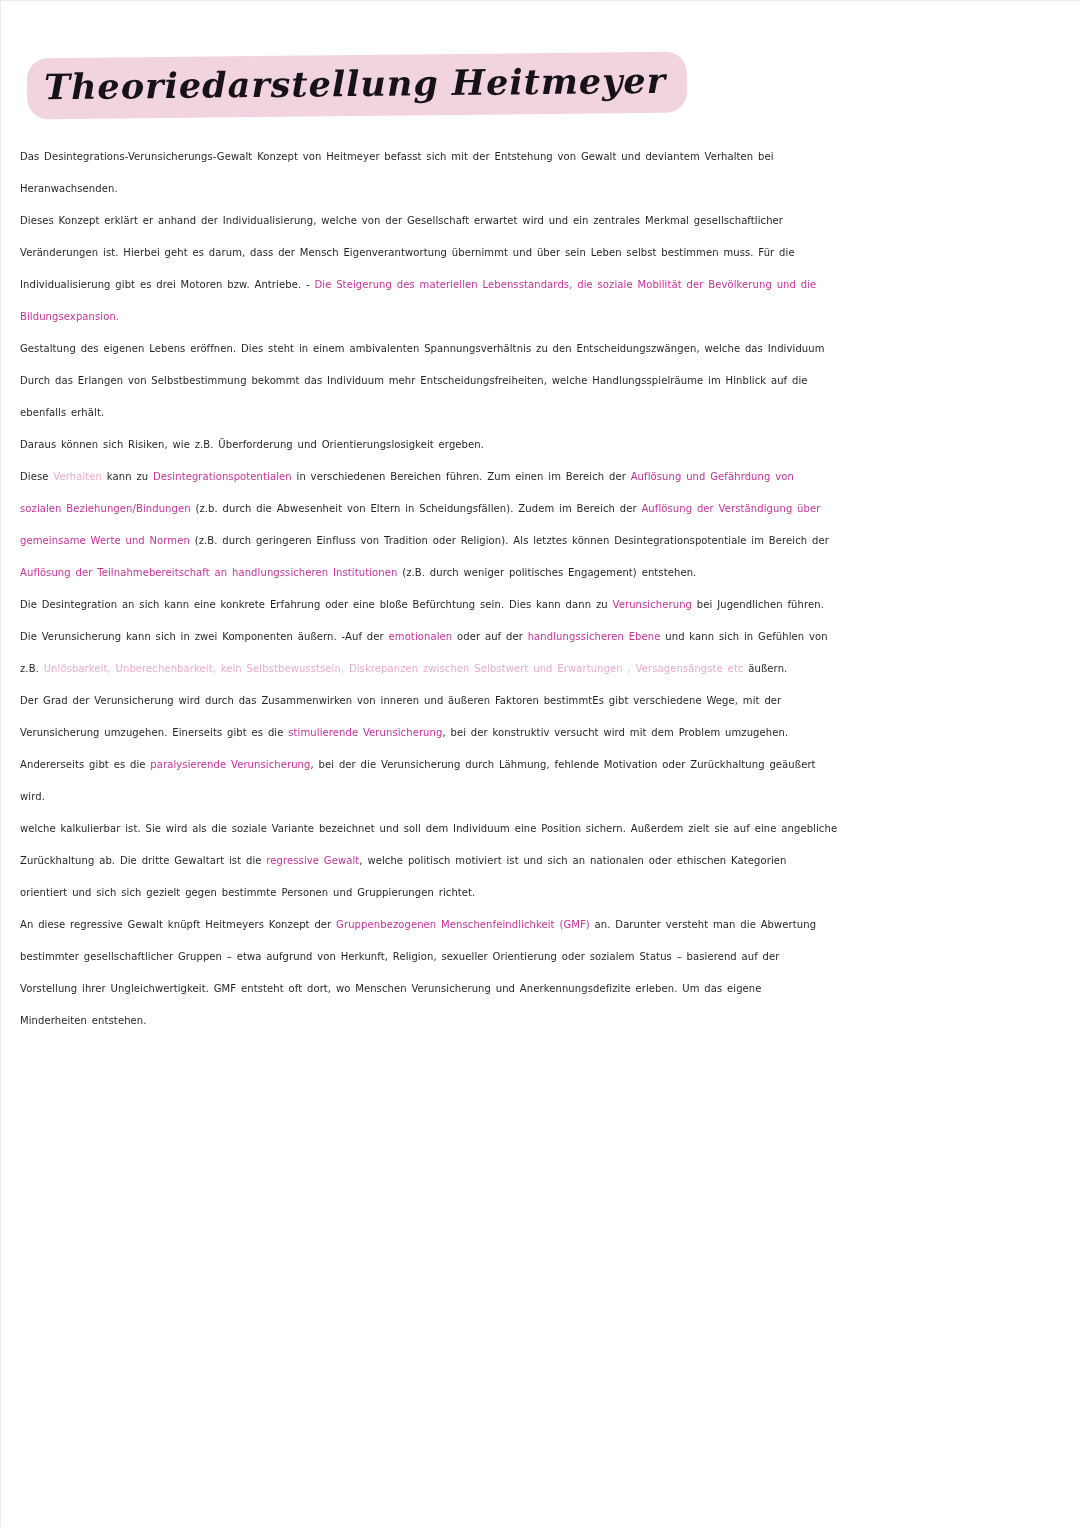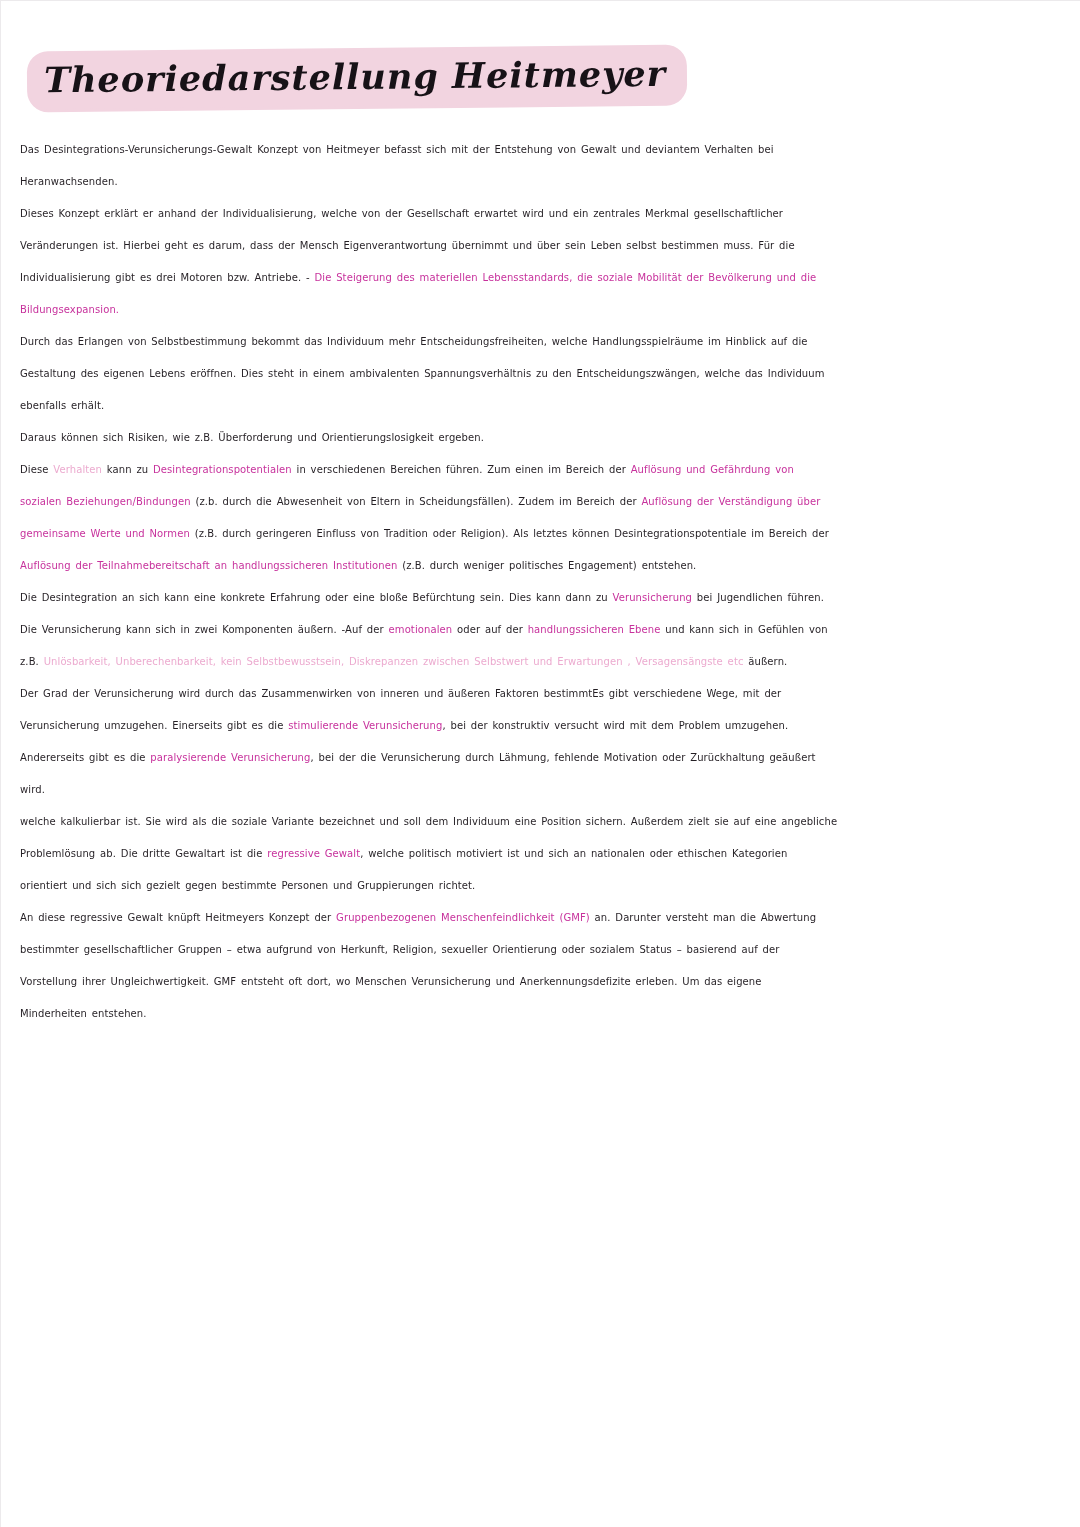--- a/index.html
+++ b/index.html
@@ -9,21 +9,21 @@
   }
   body {
     width: 1080px;
     height: 1527px;
     font-family: "DejaVu Sans", sans-serif;
     color: var(--text-color, #241f24);
     box-shadow: inset 1px 1px 0 #eceaec;
     overflow: hidden;
   }
   .page {
-    padding: 5px 20px;
+    padding: 12px 20px;
     box-sizing: border-box;
     width: 928px;
   }
   .title-wrap {
     padding: 46px 0 22px 10px;
   }
   .title {
     display: inline-block;
     font-family: "DejaVu Serif", serif;
     font-style: italic;
@@ -59,36 +59,36 @@
   <div class="title-wrap">
     <span class="title">Theoriedarstellung Heitmeyer</span>
   </div>
   <main class="doc">
       <div class="line"><span class="seg-normal">Das Desintegrations-Verunsicherungs-Gewalt Konzept von Heitmeyer befasst sich mit der Entstehung von Gewalt und deviantem Verhalten bei</span></div>
       <div class="line line-end"><span class="seg-normal">Heranwachsenden.</span></div>
       <div class="line"><span class="seg-normal">Dieses Konzept erklärt er anhand der Individualisierung, welche von der Gesellschaft erwartet wird und ein zentrales Merkmal gesellschaftlicher</span></div>
       <div class="line"><span class="seg-normal">Veränderungen ist. Hierbei geht es darum, dass der Mensch Eigenverantwortung übernimmt und über sein Leben selbst bestimmen muss. Für die</span></div>
       <div class="line"><span class="seg-normal">Individualisierung gibt es drei Motoren bzw. Antriebe. - </span><span class="seg-pink">Die Steigerung des materiellen Lebensstandards, die soziale Mobilität der Bevölkerung und die</span></div>
       <div class="line line-end"><span class="seg-pink">Bildungsexpansion.</span></div>
+      <div class="line"><span class="seg-normal">Gestaltung des eigenen Lebens eröffnen. Dies steht in einem ambivalenten Spannungsverhältnis zu den Entscheidungszwängen, welche das Individuum</span></div>
       <div class="line"><span class="seg-normal">Durch das Erlangen von Selbstbestimmung bekommt das Individuum mehr Entscheidungsfreiheiten, welche Handlungsspielräume im Hinblick auf die</span></div>
-      <div class="line"><span class="seg-normal">Gestaltung des eigenen Lebens eröffnen. Dies steht in einem ambivalenten Spannungsverhältnis zu den Entscheidungszwängen, welche das Individuum</span></div>
       <div class="line line-end"><span class="seg-normal">ebenfalls erhält.</span></div>
       <div class="line line-end"><span class="seg-normal">Daraus können sich Risiken, wie z.B. Überforderung und Orientierungslosigkeit ergeben.</span></div>
       <div class="line"><span class="seg-normal">Diese </span><span class="seg-light-pink">Verhalten</span><span class="seg-normal"> kann zu </span><span class="seg-pink">Desintegrationspotentialen</span><span class="seg-normal"> in verschiedenen Bereichen führen. Zum einen im Bereich der </span><span class="seg-pink">Auflösung und Gefährdung von</span></div>
       <div class="line"><span class="seg-pink">sozialen Beziehungen/Bindungen</span><span class="seg-normal"> (z.b. durch die Abwesenheit von Eltern in Scheidungsfällen). Zudem im Bereich der </span><span class="seg-pink">Auflösung der Verständigung über</span></div>
       <div class="line"><span class="seg-pink">gemeinsame Werte und Normen</span><span class="seg-normal"> (z.B. durch geringeren Einfluss von Tradition oder Religion). Als letztes können Desintegrationspotentiale im Bereich der</span></div>
       <div class="line line-end"><span class="seg-pink">Auflösung der Teilnahmebereitschaft an handlungssicheren Institutionen</span><span class="seg-normal"> (z.B. durch weniger politisches Engagement) entstehen.</span></div>
       <div class="line"><span class="seg-normal">Die Desintegration an sich kann eine konkrete Erfahrung oder eine bloße Befürchtung sein. Dies kann dann zu </span><span class="seg-pink">Verunsicherung</span><span class="seg-normal"> bei Jugendlichen führen.</span></div>
       <div class="line"><span class="seg-normal">Die Verunsicherung kann sich in zwei Komponenten äußern. -Auf der </span><span class="seg-pink">emotionalen</span><span class="seg-normal"> oder auf der </span><span class="seg-pink">handlungssicheren Ebene</span><span class="seg-normal"> und kann sich in Gefühlen von</span></div>
       <div class="line line-end"><span class="seg-normal">z.B. </span><span class="seg-light-pink">Unlösbarkeit, Unberechenbarkeit, kein Selbstbewusstsein, Diskrepanzen zwischen Selbstwert und Erwartungen , Versagensängste etc</span><span class="seg-normal"> äußern.</span></div>
       <div class="line"><span class="seg-normal">Der Grad der Verunsicherung wird durch das Zusammenwirken von inneren und äußeren Faktoren bestimmtEs gibt verschiedene Wege, mit der</span></div>
       <div class="line"><span class="seg-normal">Verunsicherung umzugehen. Einerseits gibt es die </span><span class="seg-pink">stimulierende Verunsicherung</span><span class="seg-normal">, bei der konstruktiv versucht wird mit dem Problem umzugehen.</span></div>
       <div class="line"><span class="seg-normal">Andererseits gibt es die </span><span class="seg-pink">paralysierende Verunsicherung</span><span class="seg-normal">, bei der die Verunsicherung durch Lähmung, fehlende Motivation oder Zurückhaltung geäußert</span></div>
       <div class="line line-end"><span class="seg-normal">wird.</span></div>
       <div class="line"><span class="seg-normal">welche kalkulierbar ist. Sie wird als die soziale Variante bezeichnet und soll dem Individuum eine Position sichern. Außerdem zielt sie auf eine angebliche</span></div>
-      <div class="line"><span class="seg-normal">Problemlösung ab. Die dritte Gewaltart ist die </span><span class="seg-pink">regressive Gewalt</span><span class="seg-normal">, welche politisch motiviert ist und sich an nationalen oder ethischen Kategorien</span></div>
+      <div class="line"><span class="seg-normal">Zurückhaltung ab. Die dritte Gewaltart ist die </span><span class="seg-pink">regressive Gewalt</span><span class="seg-normal">, welche politisch motiviert ist und sich an nationalen oder ethischen Kategorien</span></div>
       <div class="line line-end"><span class="seg-normal">orientiert und sich sich gezielt gegen bestimmte Personen und Gruppierungen richtet.</span></div>
       <div class="line"><span class="seg-normal">An diese regressive Gewalt knüpft Heitmeyers Konzept der </span><span class="seg-pink">Gruppenbezogenen Menschenfeindlichkeit (GMF)</span><span class="seg-normal"> an. Darunter versteht man die Abwertung</span></div>
       <div class="line"><span class="seg-normal">bestimmter gesellschaftlicher Gruppen – etwa aufgrund von Herkunft, Religion, sexueller Orientierung oder sozialem Status – basierend auf der</span></div>
       <div class="line"><span class="seg-normal">Vorstellung ihrer Ungleichwertigkeit. GMF entsteht oft dort, wo Menschen Verunsicherung und Anerkennungsdefizite erleben. Um das eigene</span></div>
       <div class="line line-end"><span class="seg-normal">Minderheiten entstehen.</span></div>
     </main>
 </div>
 
 </body></html>

